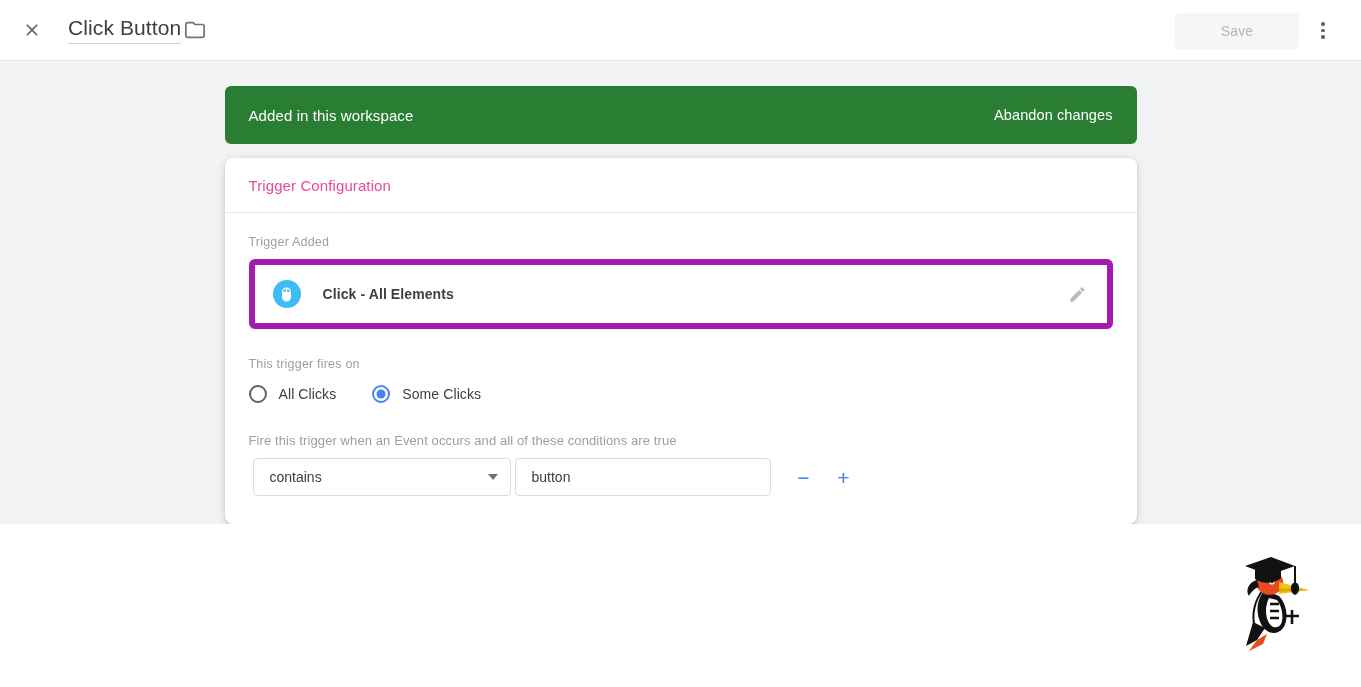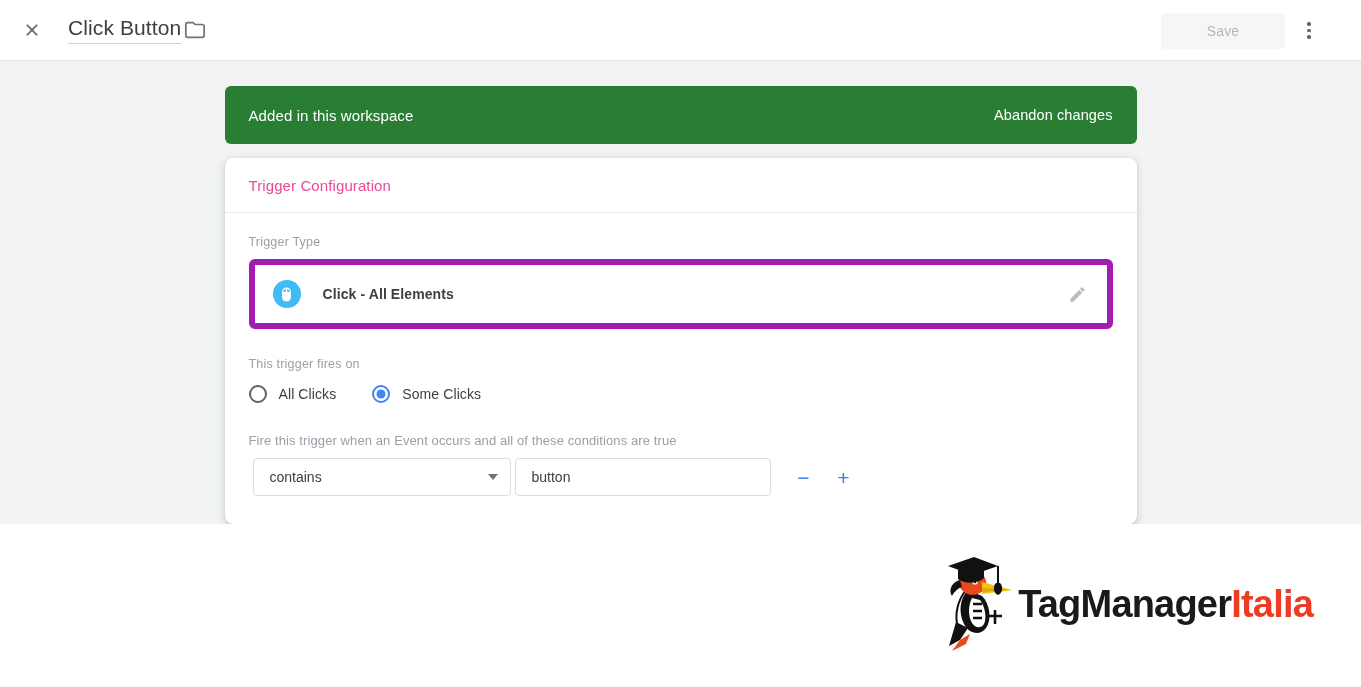--- a/index.html
+++ b/index.html
@@ -45,21 +45,21 @@
     border-bottom: 1px solid #cfd1d3;
     cursor: text;
   }
   .folder-btn {
     width: 28px; height: 28px;
     display: flex; align-items: center; justify-content: center;
     cursor: pointer;
   }
   .appbar-right {
     position: absolute;
-    right: 26px;
+    right: 12px;
     top: 0;
     height: 61px;
     display: flex;
     align-items: center;
     gap: 4px;
   }
   .save-btn {
     min-width: 84px;
     height: 36px;
     padding: 0 20px;
@@ -361,21 +361,21 @@
       <div class="banner-text">Added in this workspace</div>
       <div class="banner-action">Abandon changes</div>
     </div>
 
     <div class="card">
 
       <div class="card-header">Trigger Configuration</div>
 
       <div class="card-body">
 
-        <div class="field-label">Trigger Type</div>
+        <div class="field-label">Trigger Added</div>
 
         <div class="trigger-box">
           <div class="trigger-icon">
             <svg width="17" height="17" viewBox="0 0 24 24">
               <path d="M12 2.2c-3.6 0-6.3 2.6-6.3 6v7.6c0 3.4 2.7 6 6.3 6s6.3-2.6 6.3-6V8.2c0-3.4-2.7-6-6.3-6zm-.95 1.9v4.1H7.1c.2-2.1 1.8-3.8 3.95-4.1zm1.9 0c2.15.3 3.75 2 3.95 4.1h-3.95V4.1z" fill="#ffffff"></path>
             </svg>
           </div>
           <div class="trigger-name">Click - All Elements</div>
           <div class="edit-btn">
             <svg width="19" height="19" viewBox="0 0 24 24">
@@ -451,17 +451,14 @@
       <circle cx="37" cy="28" r="1.3" fill="#111111"></circle>
 
       <path d="M10 12 L36 3 L60 12 L34 21 Z" fill="#111111"></path>
       <path d="M20 16 L20 25 C26 30 40 30 46 24 L46 15" fill="#111111"></path>
       <path d="M60 12 L60 30" stroke="#111111" stroke-width="2"></path>
       <path d="M58 29 C54 33 56 40 60 41 C64 40 66 33 62 29 Z" fill="#111111"></path>
 
       <path d="M50 62 h14 M57 56 v14" stroke="#111111" stroke-width="2.6" fill="none"></path>
     </svg>
 
-    <div class="logo-text">
-      <span class="t1">TagManager</span><span class="t2">Italia</span>
-    </div>
   </div>
 </div>
 
 </body></html>

